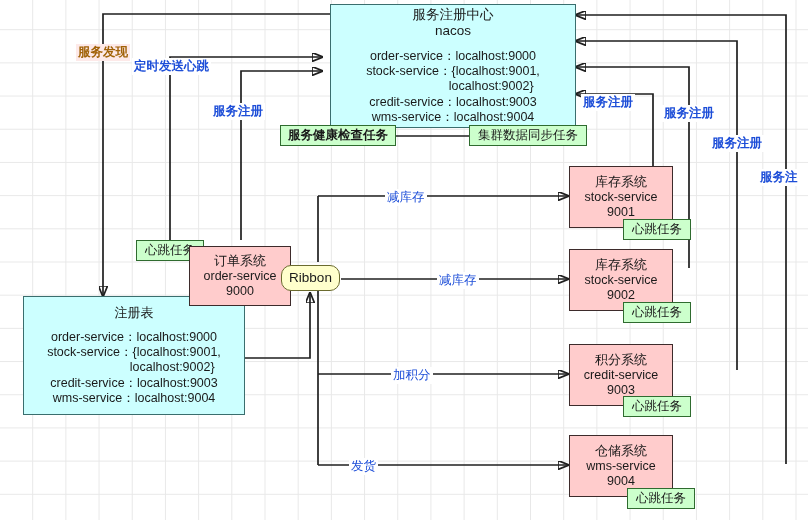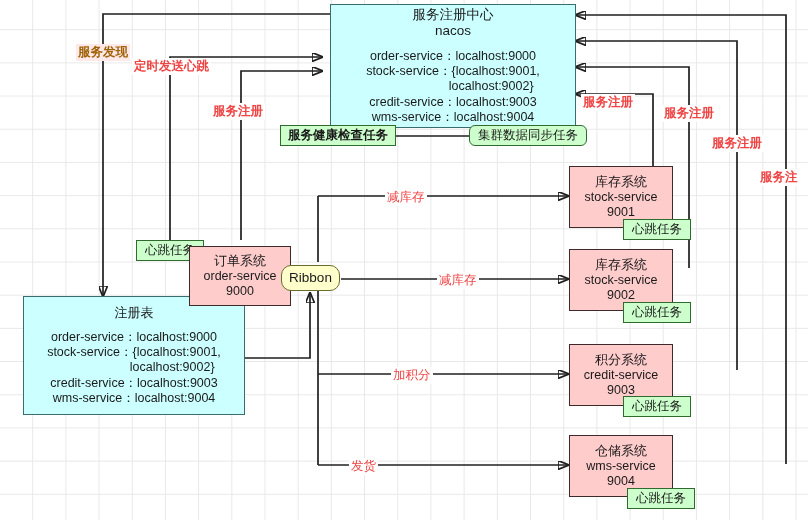--- a/index.html
+++ b/index.html
@@ -38,21 +38,21 @@
 
   .node .ln { line-height: 1.22; white-space: pre; }
   .t14 { font-size: 13.5px; }
   .t13 { font-size: 13px; }
   .t12 { font-size: 12.5px; }
   .gap { height: 9px; }
 
   .edge-label {
     position: absolute;
     font-size: 12.5px;
-    color: #ef4444;
+    color: #1d4ed8;
     background: #ffffff;
     padding: 0 2px;
     white-space: nowrap;
     z-index: 7;
   }
   .bold { font-weight: bold; }
   .red  { color: #a16207; font-weight: bold; background: #fde9e8; }
 
   svg.wires {
     position: absolute;
@@ -112,21 +112,21 @@
     <div class="ln t12">stock-service：{localhost:9001,</div>
     <div class="ln t12">                      localhost:9002}</div>
     <div class="ln t12">credit-service：localhost:9003</div>
     <div class="ln t12">wms-service：localhost:9004</div>
   </div>
 
   <div class="node green" style="left:280px; top:125px; width:116px; height:21px;font-weight:bold;">
     <div class="ln t12">服务健康检查任务</div>
   </div>
 
-  <div class="node green" style="left:469px; top:125px; width:118px; height:21px;border-radius:6px;">
+  <div class="node green" style="left:469px; top:125px; width:118px; height:21px;">
     <div class="ln t12">集群数据同步任务</div>
   </div>
 
   <div class="node cyan" style="left:23px; top:296px; width:222px; height:119px;">
     <div class="ln t13">注册表</div>
     <div class="gap"></div>
     <div class="ln t12">order-service：localhost:9000</div>
     <div class="ln t12">stock-service：{localhost:9001,</div>
     <div class="ln t12">                      localhost:9002}</div>
     <div class="ln t12">credit-service：localhost:9003</div>

